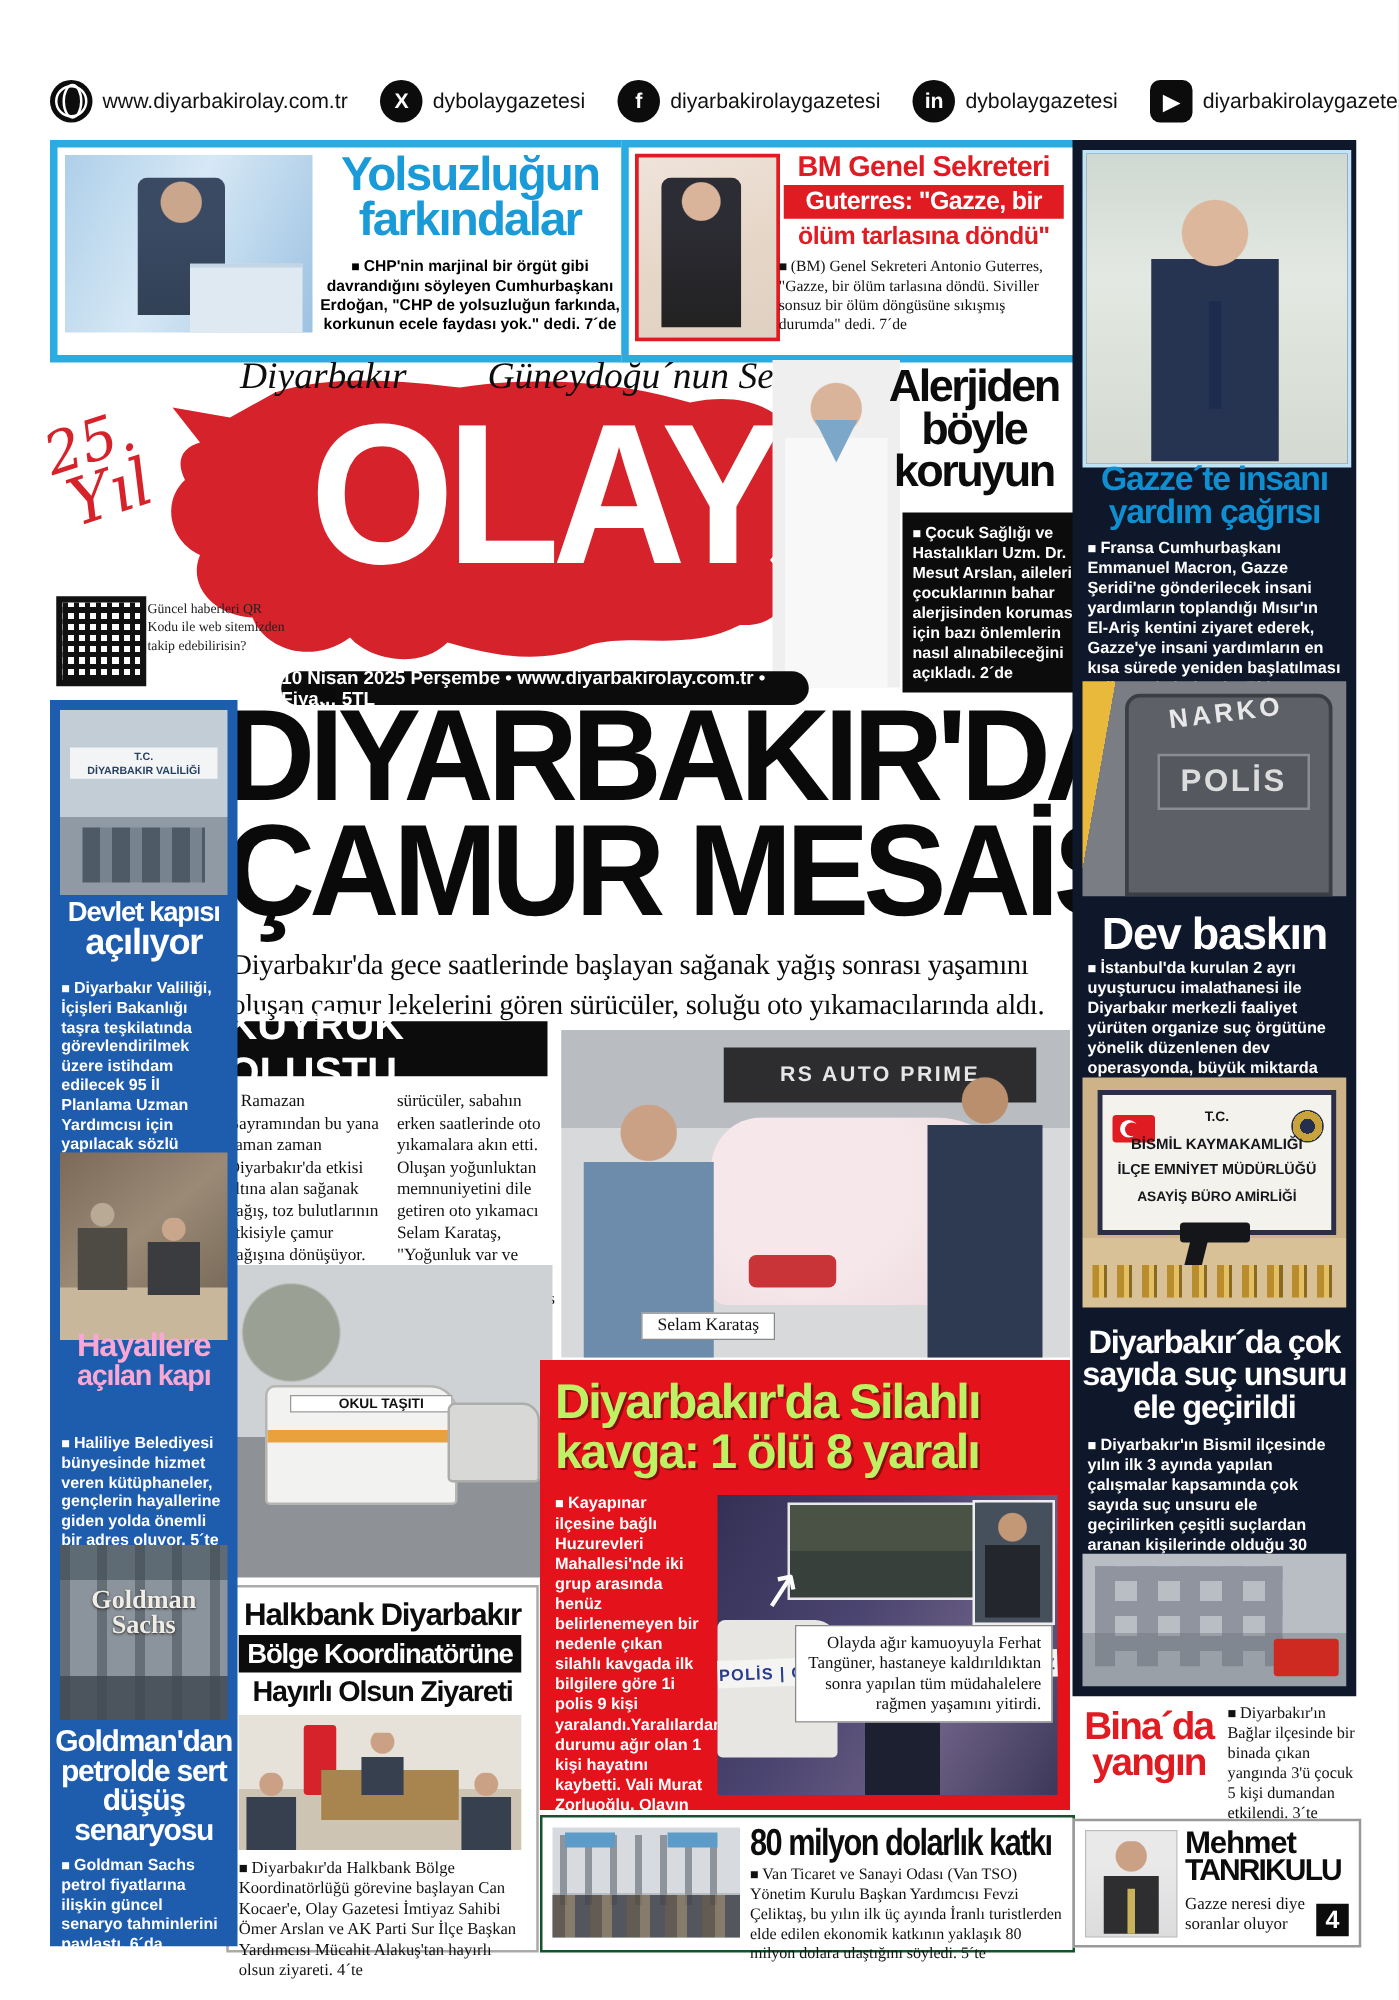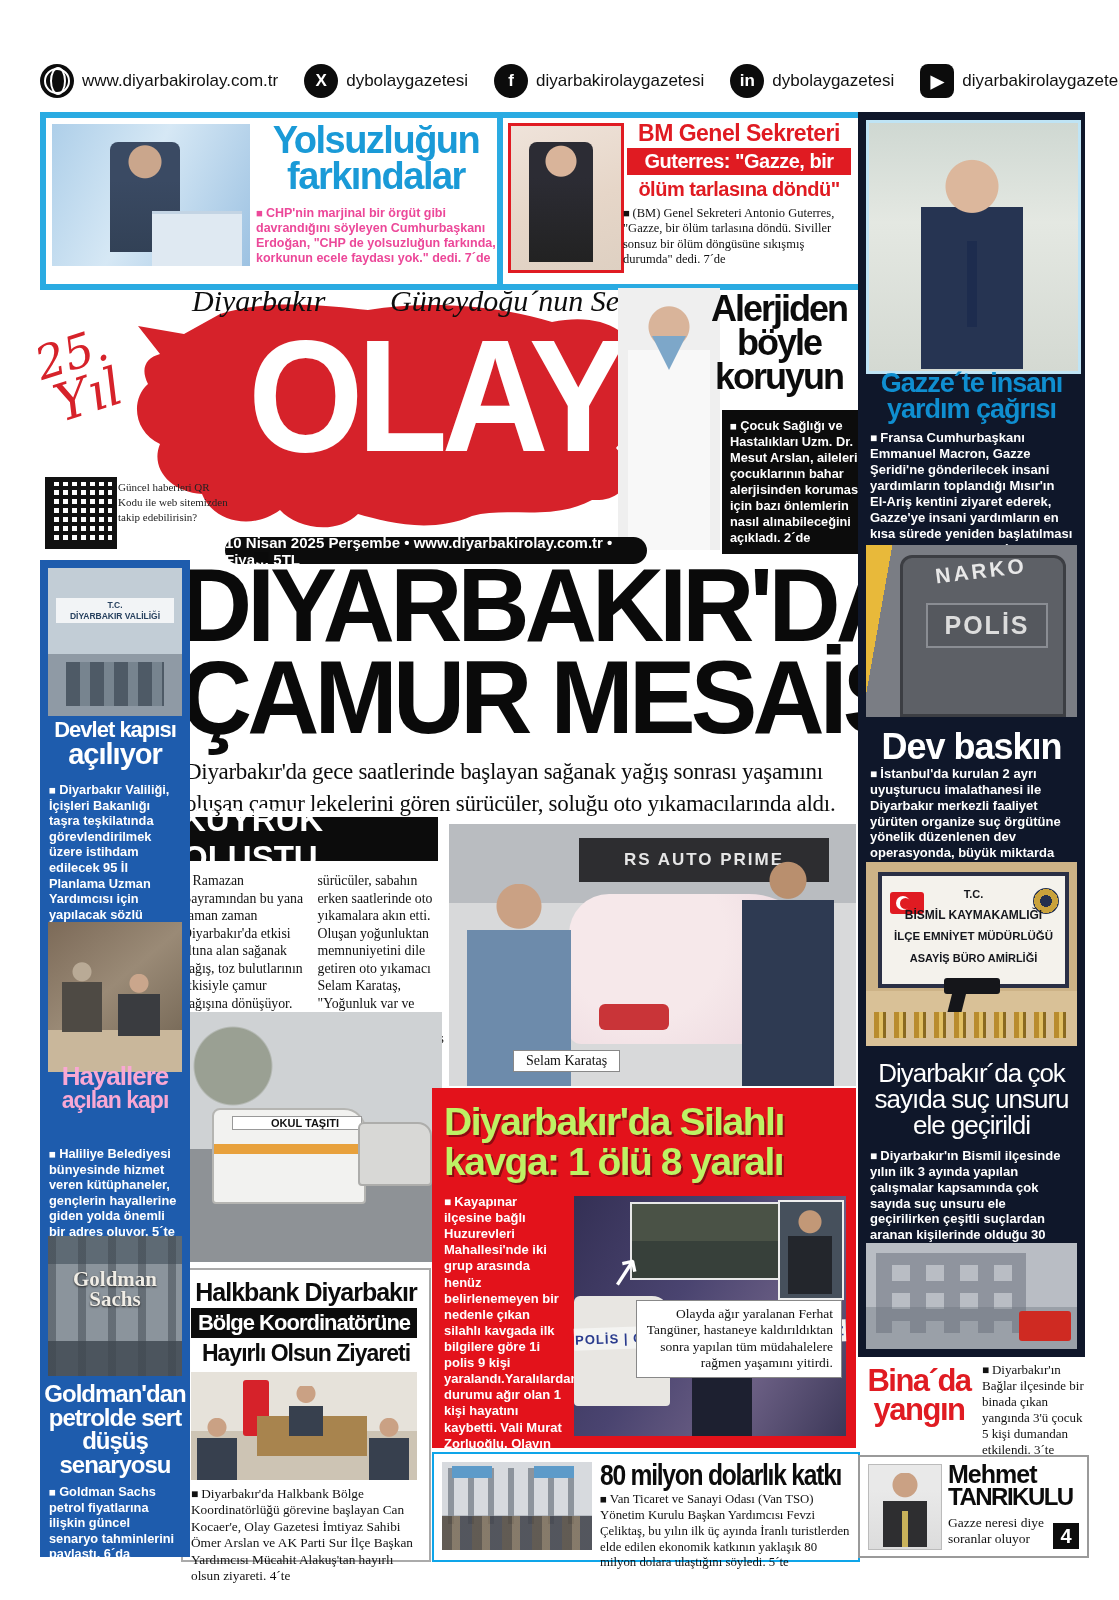--- a/index.html
+++ b/index.html
@@ -22,22 +22,22 @@
   #box-erdogan{left:40px;top:112px;width:452px;height:166px;border:6px solid #2aabe2;background:#fff;}
   #erdogan-photo{left:6px;top:6px;width:198px;height:142px;
      background:linear-gradient(115deg,#aecfe9 0%,#d6e8f5 45%,#9dc2e2 100%);}
   #erdogan-photo .fig{position:absolute;left:58px;top:18px;width:70px;height:110px;
      background:radial-gradient(circle at 50% 18%,#caa68c 0 16px,transparent 17px),
      linear-gradient(#3a4a63 38px,#324156 100%);border-radius:8px 8px 0 0;}
   #erdogan-photo .lectern{position:absolute;right:8px;bottom:0;width:90px;height:52px;background:#dfe9f2;
      border-top:3px solid #c3d4e4;}
   #erdogan-head{left:212px;top:4px;width:236px;text-align:center;color:#1a9ad7;font-weight:bold;
      font-size:38px;line-height:.95;letter-spacing:-1.5px;}
-  #erdogan-body{left:210px;top:88px;width:240px;color:#ec4899;font-weight:bold;font-size:12.5px;
-     line-height:1.2;}
+  #erdogan-body{left:210px;top:88px;width:240px;color:#000000;font-weight:bold;font-size:12.5px;
+     line-height:1.2;text-align:center;}
   
   #box-guterres{left:497px;top:112px;width:358px;height:166px;border:6px solid #2aabe2;background:#fff;}
   #guterres-photo{left:5px;top:5px;width:110px;height:144px;border:3px solid #e01b22;
      background:linear-gradient(160deg,#efe3da 0%,#e6d6c8 55%,#ded0c2 100%);}
   #guterres-photo .fig{position:absolute;left:18px;top:16px;width:64px;height:120px;
      background:radial-gradient(circle at 50% 16%,#d9b49a 0 15px,transparent 16px),
      linear-gradient(#2c2c34 36px,#222 100%);border-radius:8px 8px 0 0;}
   #guterres-k1{left:122px;top:2px;width:228px;text-align:center;color:#e01b22;font-weight:bold;
      font-size:23px;letter-spacing:-.5px;}
   #guterres-k2{left:124px;top:30px;width:224px;text-align:center;background:#e01b22;color:#fff;
@@ -78,21 +78,21 @@
   #evidence-photo .flag::after{content:"";position:absolute;left:10px;top:6px;width:11px;height:11px;border-radius:50%;
      background:#e01b22;}
   #evidence-photo .emblem{position:absolute;right:6px;top:12px;width:26px;height:26px;border-radius:50%;
      background:radial-gradient(circle,#24304e 0 6px,#c9a23c 6px 12px,#24304e 12px);}
   .board-l{position:absolute;left:0;width:100%;text-align:center;color:#14161c;font-weight:bold;}
   #evidence-photo .gun{position:absolute;left:78px;top:116px;width:56px;height:16px;background:#15161a;border-radius:3px;}
   #evidence-photo .gun::after{content:"";position:absolute;left:6px;top:14px;width:14px;height:20px;background:#15161a;
      transform:skewX(-14deg);}
   #evidence-photo .ammo{position:absolute;left:8px;bottom:8px;width:195px;height:26px;
      background:repeating-linear-gradient(90deg,#b98c2e 0 5px,#e2c063 5px 9px,#8a6a20 9px 12px,transparent 12px 20px);}
-  #sucunsuru-title{left:4px;top:948px;width:219px;text-align:center;color:#fff;font-weight:normal;
+  #sucunsuru-title{left:4px;top:948px;width:219px;text-align:center;color:#fff;font-weight:bold;
      font-size:26px;line-height:1.0;letter-spacing:-1px;}
   #sucunsuru-body{left:12px;top:1036px;width:204px;color:#fff;font-weight:bold;font-size:13px;line-height:1.22;}
   #bldg-photo{left:8px;top:1131px;width:211px;height:106px;
      background:linear-gradient(#b9bdc4 0 60%,#9aa0a8 60% 100%);}
   #bldg-photo .win{position:absolute;left:10px;top:10px;width:150px;height:80px;
      background:repeating-linear-gradient(90deg,#6d7480 0 16px,transparent 16px 34px),
                 repeating-linear-gradient(#6d7480 0 12px,transparent 12px 28px);opacity:.55;}
   #bldg-photo .truck{position:absolute;right:6px;bottom:8px;width:52px;height:30px;background:#cf2a22;border-radius:3px;}
   
   #bina-title{left:858px;top:1366px;width:122px;color:#e01b22;font-weight:bold;font-size:31px;
@@ -256,21 +256,21 @@
   #hb-photo .desk{position:absolute;left:66px;top:44px;width:110px;height:40px;background:#a8844e;}
   #hb-photo .m{position:absolute;width:40px;height:62px;border-radius:9px 9px 0 0;
      background:radial-gradient(circle at 50% 15%,#caa184 0 9px,transparent 10px),
      linear-gradient(transparent 20px,#37404e 20px 100%);}
   #hb-photo .m1{left:6px;bottom:0;}
   #hb-photo .m2{left:98px;top:14px;width:34px;height:50px;}
   #hb-photo .m3{right:8px;bottom:0;}
   #hb-body{position:absolute;left:8px;top:216px;width:228px;font-family:"Liberation Serif",serif;
      font-size:13.3px;line-height:1.24;color:#111;}
   
-  #katki{left:432px;top:1452px;width:424px;height:106px;border:2px solid #0ea5e9;background:#fff;}
+  #katki{left:432px;top:1452px;width:424px;height:106px;border:2px solid #14532d;background:#fff;}
   #katki-photo{position:absolute;left:8px;top:8px;width:150px;height:88px;
      background:linear-gradient(#d7dade 0 60%,#b9bec4 60% 100%);}
   #katki-photo .gate{position:absolute;left:6px;top:6px;width:136px;height:56px;
      background:repeating-linear-gradient(90deg,#8d949c 0 6px,transparent 6px 20px);}
   #katki-photo .s1{position:absolute;left:10px;top:4px;width:40px;height:12px;background:#5d9bc9;}
   #katki-photo .s2{position:absolute;right:18px;top:4px;width:40px;height:12px;background:#5d9bc9;}
   #katki-photo .crowd{position:absolute;left:0;bottom:0;width:100%;height:34px;
      background:repeating-linear-gradient(90deg,#4c4338 0 10px,#7a6a54 10px 18px,#3a3c44 18px 30px);opacity:.8;}
   #katki-title{position:absolute;left:166px;top:4px;width:254px;color:#0c0c0c;font-weight:bold;
      font-size:30px;letter-spacing:-1.5px;transform:scaleX(.82);transform-origin:left top;white-space:nowrap;}
@@ -399,21 +399,21 @@
     <div id="rb-body" class="bu">Kayapınar ilçesine bağlı Huzurevleri Mahallesi'nde iki grup arasında henüz belirlenemeyen bir nedenle çıkan silahlı kavgada ilk bilgilere göre 1i polis 9 kişi yaralandı.Yaralılardan durumu ağır olan 1 kişi hayatını kaybetti. Vali Murat Zorluoğlu, Olayın geçmişe dayalı bir husumetten kaynaklandığını söyledi. 3´te</div>
     <div id="rb-photo">
       <div class="inset"></div>
       <div class="arrow">↗</div>
       <div class="amb"></div>
       <div class="tape">POLİS | GİRİLMEZ | POLİS | GİRİLMEZ</div>
       <div class="per"></div>
       <div id="rb-portrait">
         <div class="fig"></div>
       </div>
-      <div id="rb-caption">Olayda ağır yaralanan Ferhat Tangüner, hastaneye kaldırıldıktan sonra yapılan tüm müdahalelere rağmen yaşamını yitirdi.</div>
+      <div id="rb-caption">Olayda ağır kamuoyuyla Ferhat Tangüner, hastaneye kaldırıldıktan sonra yapılan tüm müdahalelere rağmen yaşamını yitirdi.</div>
     </div>
   </div>
 
   <div id="halkbank" class="abs">
     <div id="hb-t1" class="nowrap">Halkbank Diyarbakır</div>
     <div id="hb-t2" class="nowrap">Bölge Koordinatörüne</div>
     <div id="hb-t3" class="nowrap">Hayırlı Olsun Ziyareti</div>
     <div id="hb-photo">
       <div class="flag"></div>
       <div class="desk"></div>

